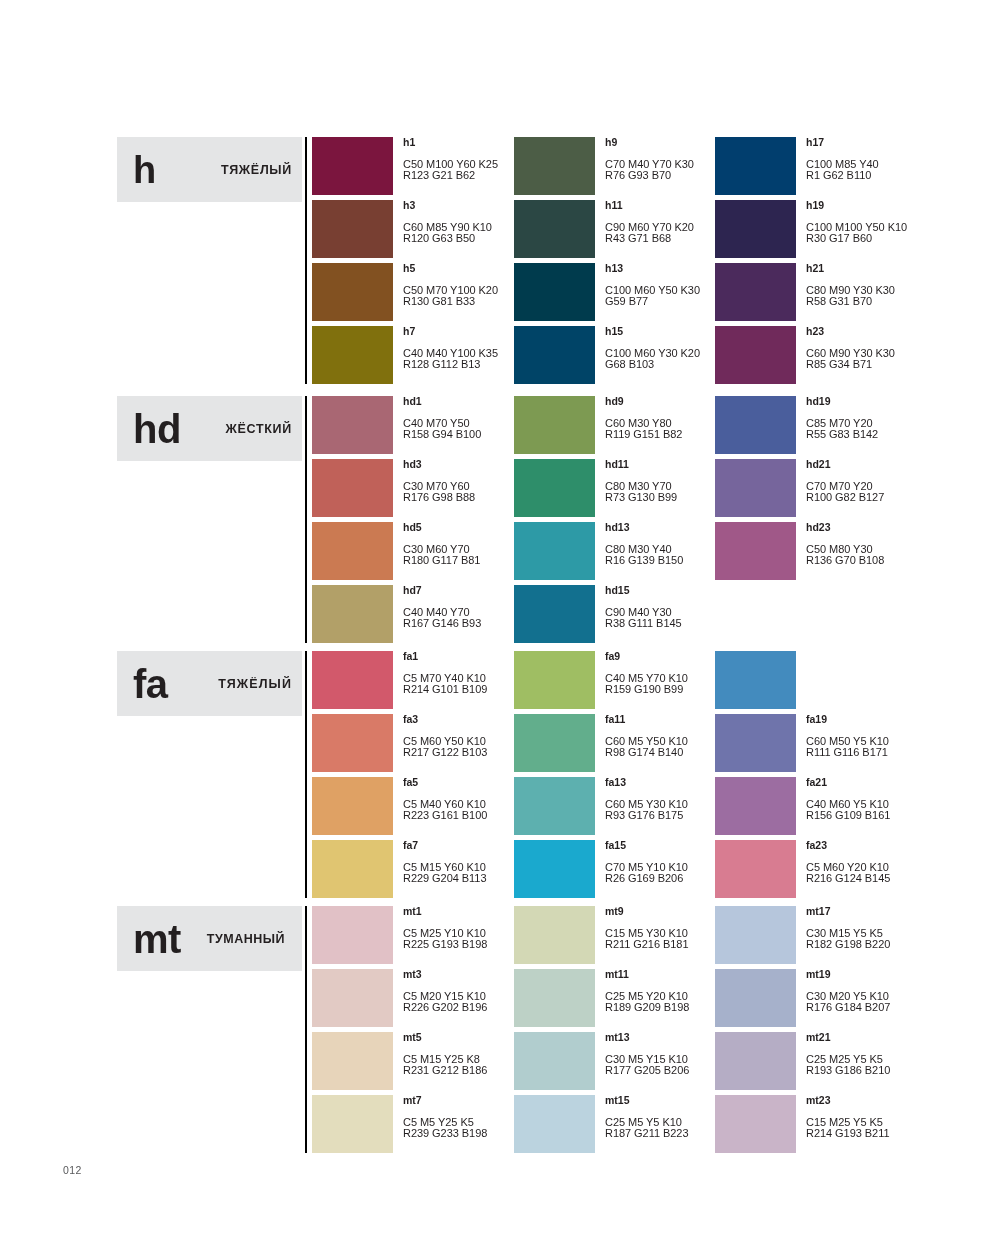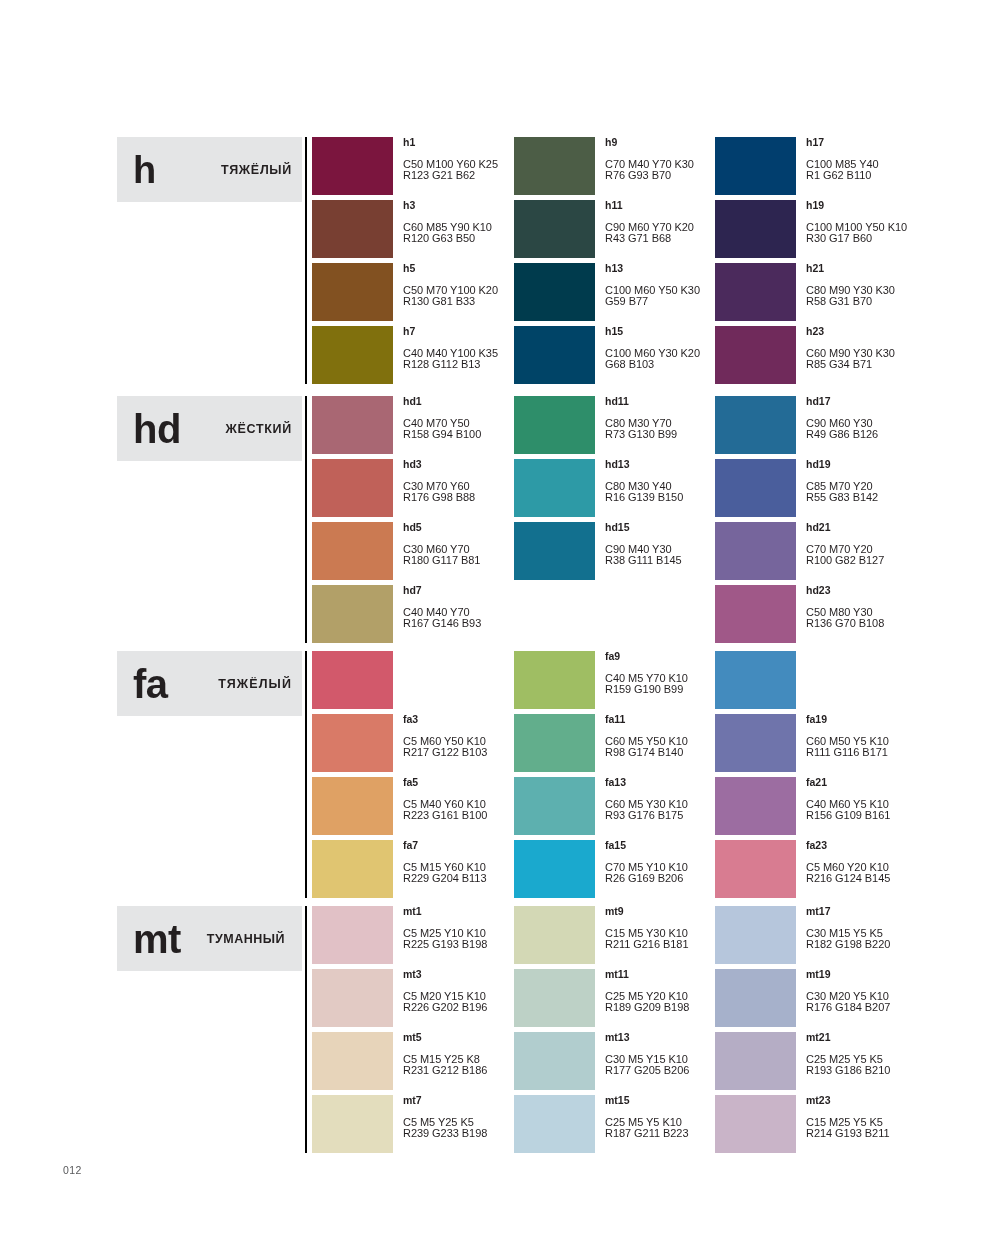--- a/index.html
+++ b/index.html
@@ -314,20 +314,30 @@
                 <div class="entry-label">hd7</div>
                 <div class="entry-code">
                   <div>C40 M40 Y70</div>
                   <div>R167 G146 B93</div>
                 </div>
               </div>
             </div>
           </div>
           <div class="col col-2">
             <div class="entry">
+              <div class="chip" style="background: rgb(125, 154, 82);"></div>
+              <div class="entry-text">
+                <div class="entry-label">hd9</div>
+                <div class="entry-code">
+                  <div>C60 M30 Y80</div>
+                  <div>R119 G151 B82</div>
+                </div>
+              </div>
+            </div>
+            <div class="entry">
               <div class="chip" style="background: rgb(46, 142, 106);"></div>
               <div class="entry-text">
                 <div class="entry-label">hd11</div>
                 <div class="entry-code">
                   <div>C80 M30 Y70</div>
                   <div>R73 G130 B99</div>
                 </div>
               </div>
             </div>
             <div class="entry">
@@ -345,30 +355,20 @@
               <div class="entry-text">
                 <div class="entry-label">hd15</div>
                 <div class="entry-code">
                   <div>C90 M40 Y30</div>
                   <div>R38 G111 B145</div>
                 </div>
               </div>
             </div>
           </div>
           <div class="col col-3">
-            <div class="entry">
-              <div class="chip" style="background: rgb(35, 107, 150);"></div>
-              <div class="entry-text">
-                <div class="entry-label">hd17</div>
-                <div class="entry-code">
-                  <div>C90 M60 Y30</div>
-                  <div>R49 G86 B126</div>
-                </div>
-              </div>
-            </div>
             <div class="entry">
               <div class="chip" style="background: rgb(74, 94, 156);"></div>
               <div class="entry-text">
                 <div class="entry-label">hd19</div>
                 <div class="entry-code">
                   <div>C85 M70 Y20</div>
                   <div>R55 G83 B142</div>
                 </div>
               </div>
             </div>
@@ -398,20 +398,27 @@
       <div class="section" style="top: 651px;">
         <div class="section-inner" style="height: 252px;">
           <div class="fam-header fam-fa">
             <span class="fam-abbr">fa</span>
             <span class="fam-name">ТЯЖЁЛЫЙ</span>
           </div>
           <div class="divider" style="height: 247px;"></div>
           <div class="col col-1">
             <div class="entry">
               <div class="chip" style="background: rgb(210, 89, 107);"></div>
+              <div class="entry-text">
+                <div class="entry-label">fa1</div>
+                <div class="entry-code">
+                  <div>C5 M70 Y40 K10</div>
+                  <div>R214 G101 B109</div>
+                </div>
+              </div>
             </div>
             <div class="entry">
               <div class="chip" style="background: rgb(217, 122, 103);"></div>
               <div class="entry-text">
                 <div class="entry-label">fa3</div>
                 <div class="entry-code">
                   <div>C5 M60 Y50 K10</div>
                   <div>R217 G122 B103</div>
                 </div>
               </div>

